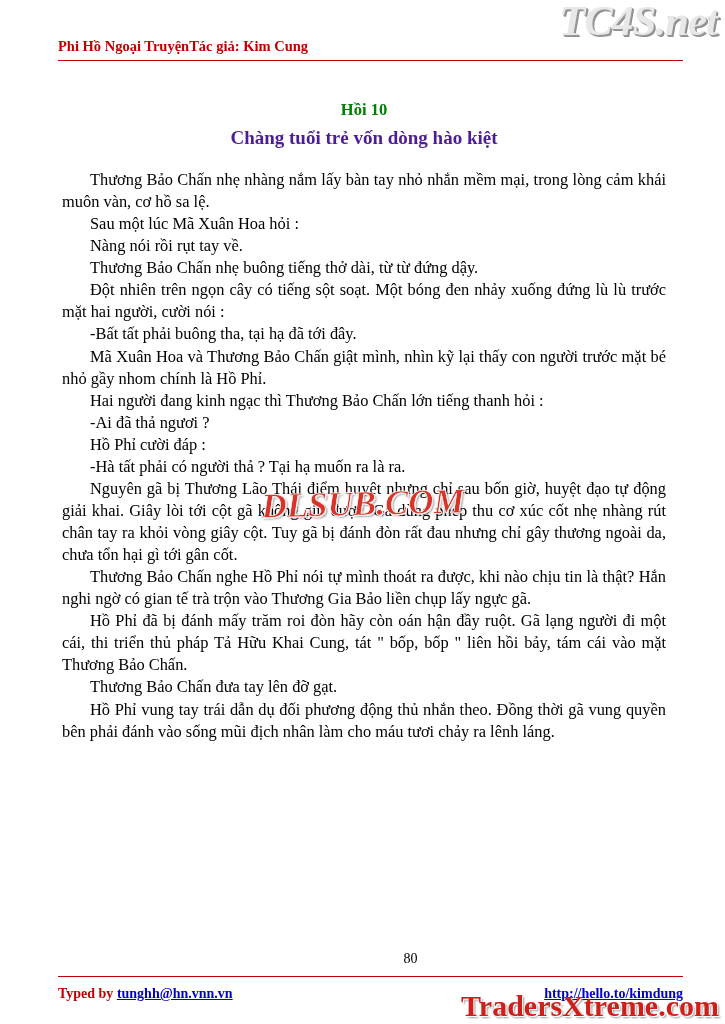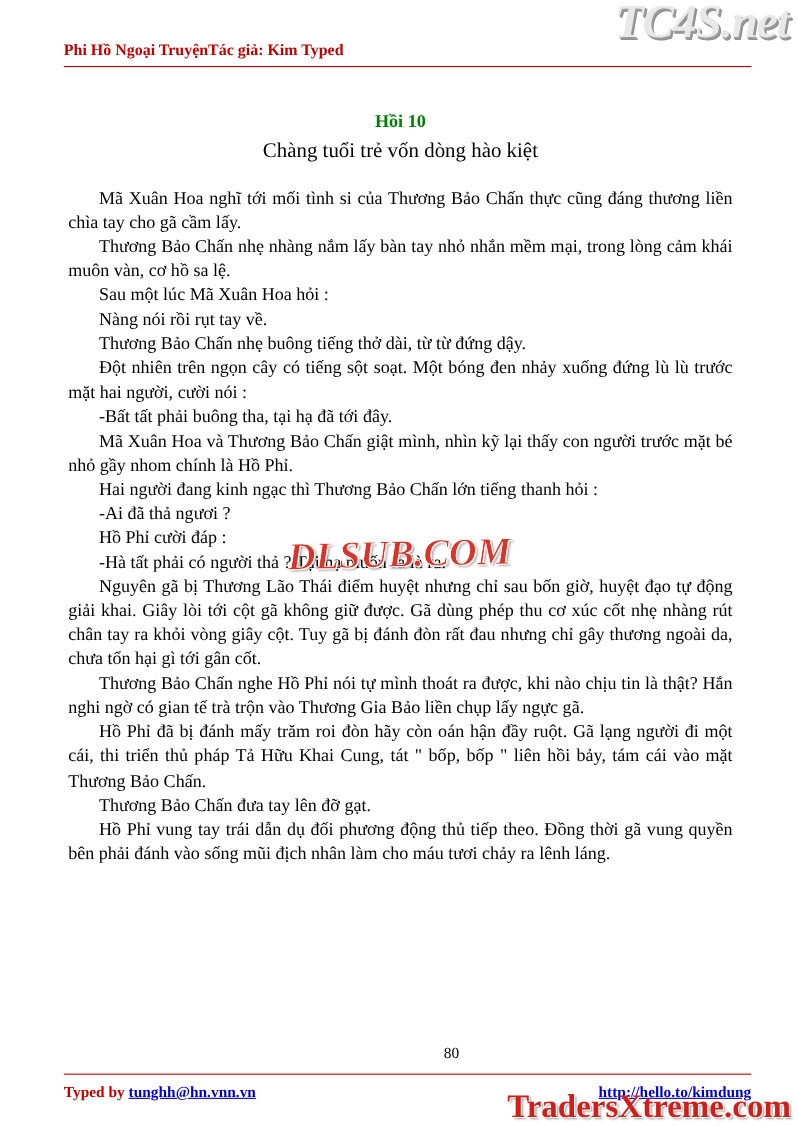--- a/index.html
+++ b/index.html
@@ -99,23 +99,23 @@
   }
   .chapter-no {
     text-align: center;
     color: #008000;
     font-size: 16.5px;
     font-weight: bold;
     margin-bottom: 7px;
   }
   .chapter-title {
     text-align: center;
-    color: #000000;
+    color: #4c1d95;
     font-size: 19px;
-    font-weight: normal;
+    font-weight: bold;
     margin-bottom: 20px;
   }
   p.para {
     margin: 0;
     font-size: 16.4px;
     line-height: 1.345;
     text-align: justify;
     color: #000000;
     text-indent: 28px;
   }
@@ -159,46 +159,45 @@
   .footer-right .link { color: #0000cc; }
 </style>
 </head>
 <body>
 
 <div class="wm-top">TC4S.net</div>
 
 <div class="header">
   <div class="header-inner">
     <span>Phi Hồ Ngoại Truyện</span>
-    <span>Tác giả: Kim Typed</span>
+    <span>Tác giả: Kim Cung</span>
   </div>
 </div>
 <div class="header-rule"></div>
 
 <div class="content">
   <div class="chapter-no">Hồi 10</div>
   <div class="chapter-title">Chàng tuổi trẻ vốn dòng hào kiệt</div>
 
-  <p class="para">Mã Xuân Hoa nghĩ tới mối tình si của Thương Bảo Chấn thực cũng đáng thương liền chìa tay cho gã cầm lấy.</p>
   <p class="para">Thương Bảo Chấn nhẹ nhàng nắm lấy bàn tay nhỏ nhắn mềm mại, trong lòng cảm khái muôn vàn, cơ hồ sa lệ.</p>
   <p class="para">Sau một lúc Mã Xuân Hoa hỏi :</p>
   <p class="para">Nàng nói rồi rụt tay về.</p>
   <p class="para">Thương Bảo Chấn nhẹ buông tiếng thở dài, từ từ đứng dậy.</p>
   <p class="para">Đột nhiên trên ngọn cây có tiếng sột soạt. Một bóng đen nhảy xuống đứng lù lù trước mặt hai người, cười nói :</p>
   <p class="para">-Bất tất phải buông tha, tại hạ đã tới đây.</p>
   <p class="para">Mã Xuân Hoa và Thương Bảo Chấn giật mình, nhìn kỹ lại thấy con người trước mặt bé nhỏ gầy nhom chính là Hồ Phỉ.</p>
   <p class="para">Hai người đang kinh ngạc thì Thương Bảo Chấn lớn tiếng thanh hỏi :</p>
   <p class="para">-Ai đã thả ngươi ?</p>
   <p class="para">Hồ Phỉ cười đáp :</p>
   <p class="para">-Hà tất phải có người thả ? Tại hạ muốn ra là ra.</p>
   <p class="para">Nguyên gã bị Thương Lão Thái điểm huyệt nhưng chỉ sau bốn giờ, huyệt đạo tự động giải khai. Giây lòi tới cột gã không giữ được. Gã dùng phép thu cơ xúc cốt nhẹ nhàng rút chân tay ra khỏi vòng giây cột. Tuy gã bị đánh đòn rất đau nhưng chỉ gây thương ngoài da, chưa tổn hại gì tới gân cốt.</p>
   <p class="para">Thương Bảo Chấn nghe Hồ Phỉ nói tự mình thoát ra được, khi nào chịu tin là thật? Hắn nghi ngờ có gian tế trà trộn vào Thương Gia Bảo liền chụp lấy ngực gã.</p>
   <p class="para">Hồ Phỉ đã bị đánh mấy trăm roi đòn hãy còn oán hận đầy ruột. Gã lạng người đi một cái, thi triển thủ pháp Tả Hữu Khai Cung, tát " bốp, bốp " liên hồi bảy, tám cái vào mặt Thương Bảo Chấn.</p>
   <p class="para">Thương Bảo Chấn đưa tay lên đỡ gạt.</p>
-  <p class="para">Hồ Phỉ vung tay trái dẫn dụ đối phương động thủ tiếp theo. Đồng thời gã vung quyền bên phải đánh vào sống mũi địch nhân làm cho máu tươi chảy ra lênh láng.</p>
+  <p class="para">Hồ Phỉ vung tay trái dẫn dụ đối phương động thủ nhắn theo. Đồng thời gã vung quyền bên phải đánh vào sống mũi địch nhân làm cho máu tươi chảy ra lênh láng.</p>
 </div>
 
 <div class="wm-mid">DLSUB.COM</div>
 
 <div class="page-number">80</div>
 <div class="footer-rule"></div>
 <div class="footer">
   <div class="footer-left">
     <span class="typed-label">Typed by </span><span class="link">tunghh@hn.vnn.vn</span>
   </div>

